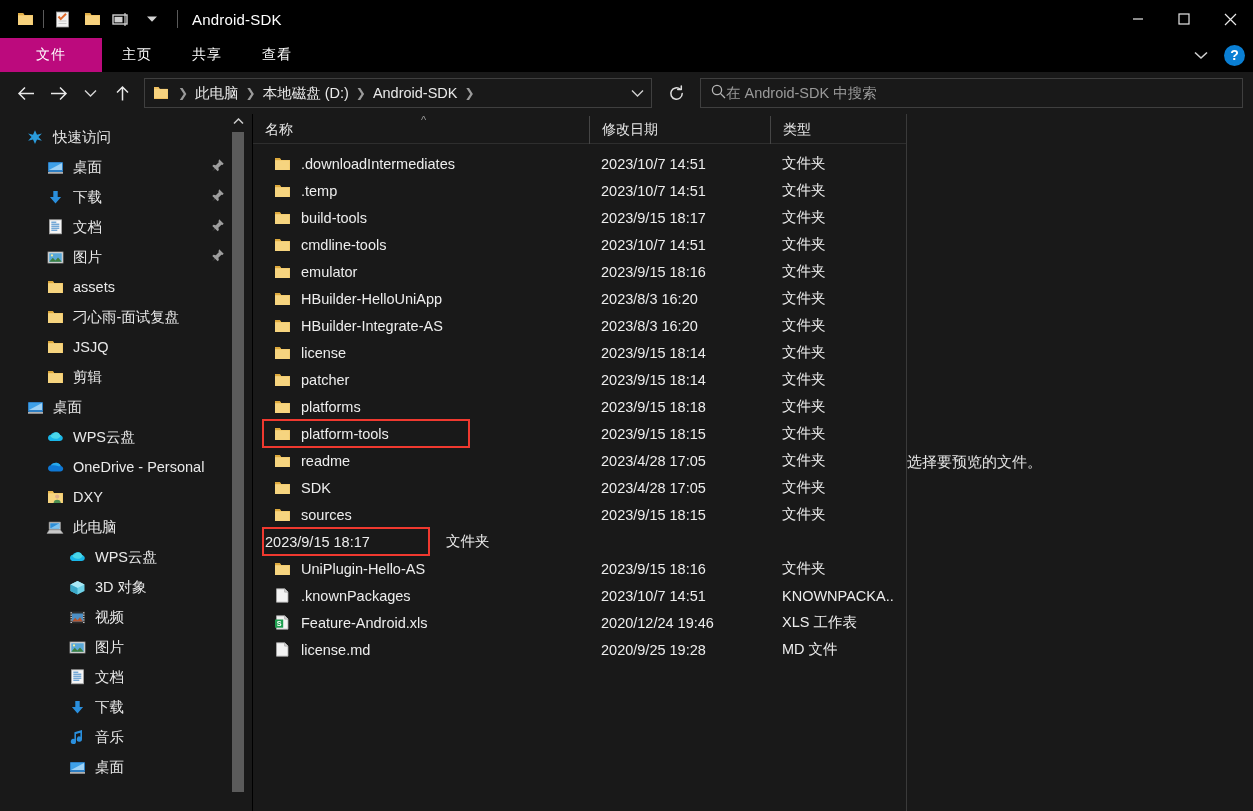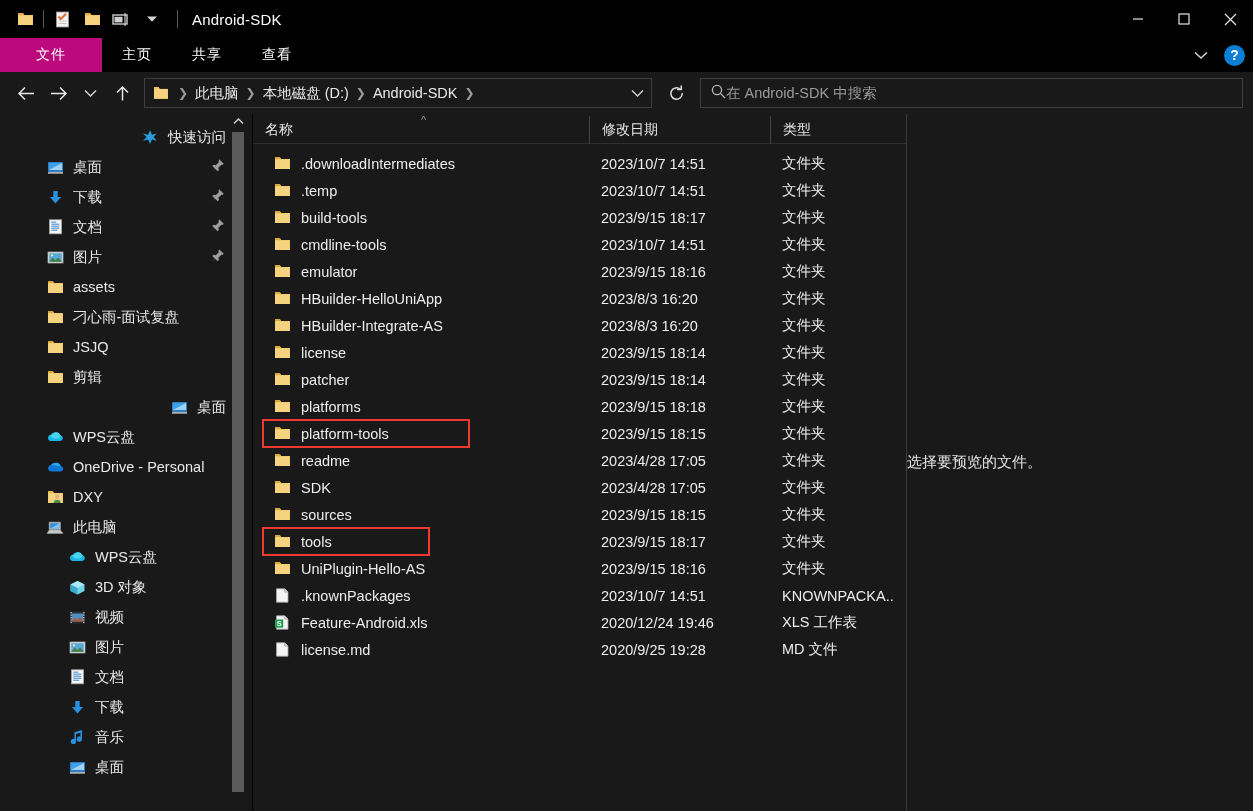--- a/index.html
+++ b/index.html
@@ -121,21 +121,21 @@
   .nav-list { padding-top: 8px; }
   .nav-row {
     height: 30px; display: flex; align-items: center;
     padding-right: 26px;
     position: relative;
     color: #e9e9e9; font-size: 14.5px;
     white-space: nowrap;
   }
   .nav-row .ico { width: 22px; display:flex; align-items:center; justify-content:center; margin-right: 7px; flex:0 0 22px; }
   .nav-row .pin { position: absolute; right: 26px; }
-  .lvl0 { padding-left: 12px; justify-content: flex-end; }
+  .lvl0 { padding-left: 24px; }
   .lvl1 { padding-left: 44px; }
   .lvl2 { padding-left: 66px; }
   .sb-up {
     position: absolute; right: 8px; top: 0; width: 12px; height: 14px;
     display: flex; align-items: center; justify-content: center;
   }
   .sb-thumb {
     position: absolute; right: 8px; top: 18px; width: 12px; height: 660px;
     background: #5b5b5b;
   }
@@ -165,21 +165,21 @@
   .sort-caret {
     position: absolute; left: 168px; top: -2px;
     color: #9a9a9a; font-size: 11px;
   }
   .rows { flex: 1 1 auto; overflow: hidden; padding-top: 6px; }
   .row {
     height: 27px; display: flex; align-items: center;
     color: #ededed; font-size: 14.5px;
     position: relative;
   }
-  .cell-name { width: 336px; flex: 0 0 336px; display: flex; align-items: center; padding-left: 19px; }
+  .cell-name { width: 336px; flex: 0 0 336px; display: flex; align-items: flex-end; padding-left: 19px; }
   .cell-name .fico { width: 20px; flex:0 0 20px; display:flex; align-items:center; justify-content:center; margin-right: 9px; }
   .cell-date { width: 181px; flex: 0 0 181px; padding-left: 12px; }
   .cell-type { width: 129px; flex: 0 0 129px; padding-left: 12px; white-space: nowrap; overflow: hidden; }
   .hl-box {
     position: absolute; border: 2px solid #F0392F;
     pointer-events: none;
   }
   .hl-platform { left: 9px; top: -1px; width: 208px; height: 29px; }
   .hl-tools { left: 9px; top: -1px; width: 168px; height: 29px; }
 
@@ -792,30 +792,20 @@
                   <path d="M1 3.3h14.7V13H1z" fill="#f6d47f"></path>
                   <path d="M1 1h4.8l1.3 2H1z" fill="#dda93d"></path>
                 </svg>
               </span>
               <span>sources</span>
             </div>
             <div class="cell-date">2023/9/15 18:15</div>
             <div class="cell-type">文件夹</div>
           </div>
           <div class="row">
-            <div class="cell-name">
-              <span class="fico">
-                <svg width="17" height="15" viewBox="0 0 17 15">
-                  <path d="M1 1h4.8l1.3 2H16v10H1z" fill="#eab94f"></path>
-                  <path d="M1 3.3h14.7V13H1z" fill="#f6d47f"></path>
-                  <path d="M1 1h4.8l1.3 2H1z" fill="#dda93d"></path>
-                </svg>
-              </span>
-              <span>tools</span>
-            </div>
             <div class="cell-date">2023/9/15 18:17</div>
             <div class="cell-type">文件夹</div>
             <div class="hl-box hl-tools" style="border-color: rgb(240, 57, 47);"></div>
           </div>
           <div class="row">
             <div class="cell-name">
               <span class="fico">
                 <svg width="17" height="15" viewBox="0 0 17 15">
                   <path d="M1 1h4.8l1.3 2H16v10H1z" fill="#eab94f"></path>
                   <path d="M1 3.3h14.7V13H1z" fill="#f6d47f"></path>

